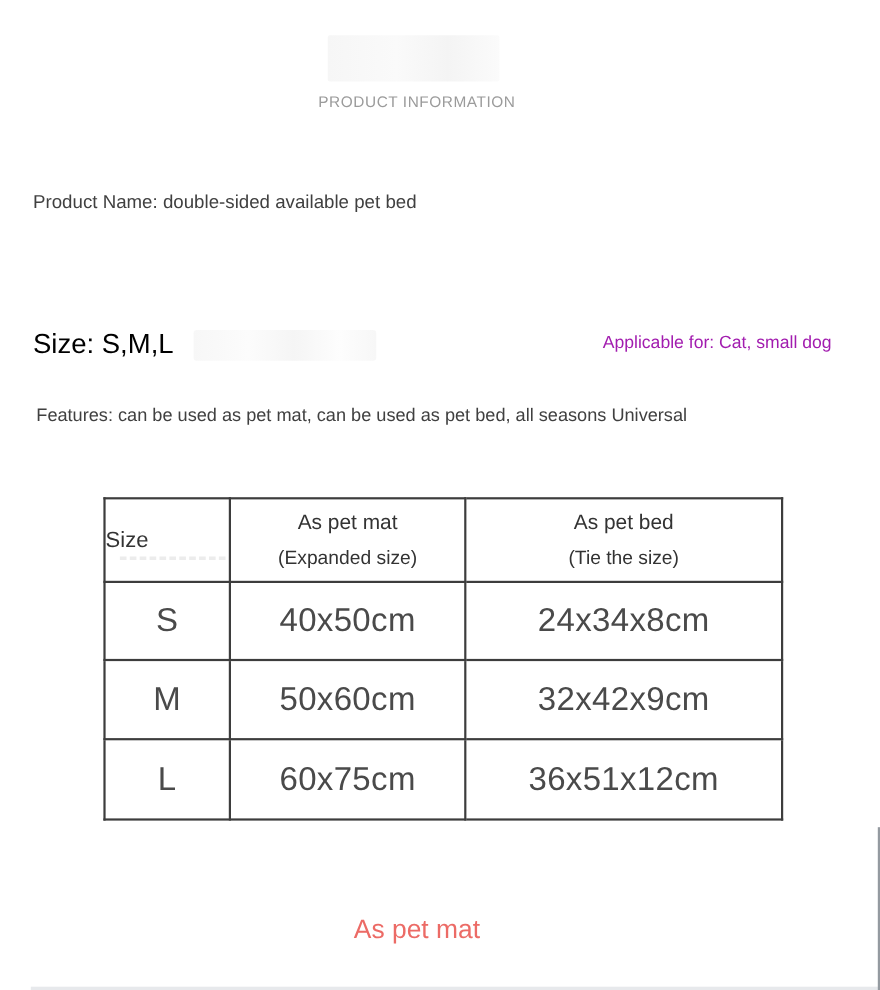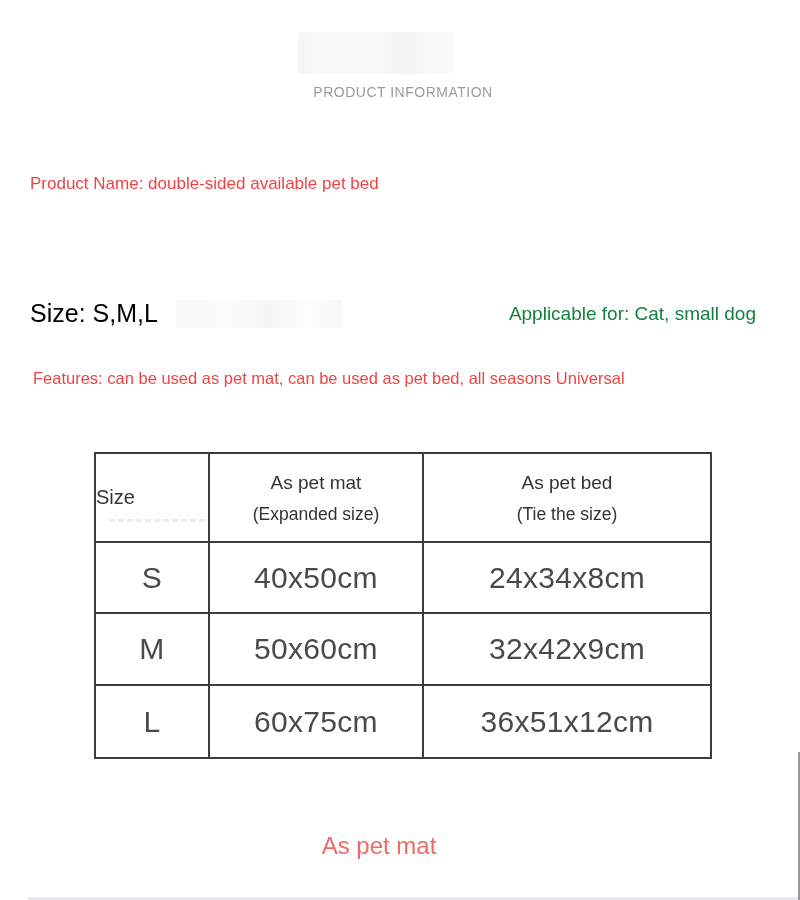--- a/index.html
+++ b/index.html
@@ -16,30 +16,30 @@
   }
   .ghost-smudge {
     position:absolute; left:176px; top:300px; width:166px; height:28px;
     background:linear-gradient(90deg,#f7f7f7 0%,#fcfcfc 30%,#f5f5f5 55%,#fdfdfd 80%,#f7f7f7 100%);
     border-radius:3px;
   }
 
   .center-band { position:absolute; left:0; width:758px; text-align:center; }
 
   .section-title {
-    top:84px; font-size:14px; letter-spacing:0.5px; color:#9b9b9b;padding-left:24px;
+    top:84px; font-size:14px; letter-spacing:0.5px; color:#9b9b9b;
   }
 
-  .info-line { position:absolute; font-size:17px; color:#ef4444; white-space:nowrap; }
+  .info-line { position:absolute; font-size:17px; color:#404040; white-space:nowrap; }
   .product-name { left:30px; top:174px; }
   .material     { left:30px; top:239px; }
   .features     { left:33px; top:369px; font-size:16.5px; }
 
   .size-big   { position:absolute; left:30px; top:299px; font-size:25px; color:#000000; white-space:nowrap; }
-  .applicable { position:absolute; right:44px; top:303px; font-size:19px; color:#15803d; white-space:nowrap; }
+  .applicable { position:absolute; right:44px; top:303px; font-size:16px; color:#a21caf; white-space:nowrap; }
 
   .spec-table {
     position:absolute; left:94px; top:452px; width:616px;
     border-collapse:collapse; table-layout:fixed; color:#3f3f3f;
   }
   .spec-table th, .spec-table td { border:2px solid #3d3d3d; padding:0; }
   .spec-table th { font-weight:normal; }
 
   .th-size {
     text-align:left; padding-left:23px; font-size:20px; color:#333333; position:relative;
@@ -87,21 +87,21 @@
 
   <div class="info-line features">Features: can be used as pet mat, can be used as pet bed, all seasons Universal</div>
 
   <table class="spec-table">
     <colgroup>
       <col style="width:114px">
       <col style="width:214px">
       <col style="width:288px">
     </colgroup>
     <tbody>
-        <tr style="height:89px">
+        <tr style="height:76px">
       <th class="th-size">
         <span>Size</span>
         <span class="ghost-dashes"></span>
       </th>
       <th class="th-col">
         <div class="col-title">As pet mat</div>
         <div class="col-sub">(Expanded size)</div>
       </th>
       <th class="th-col">
         <div class="col-title">As pet bed</div>

